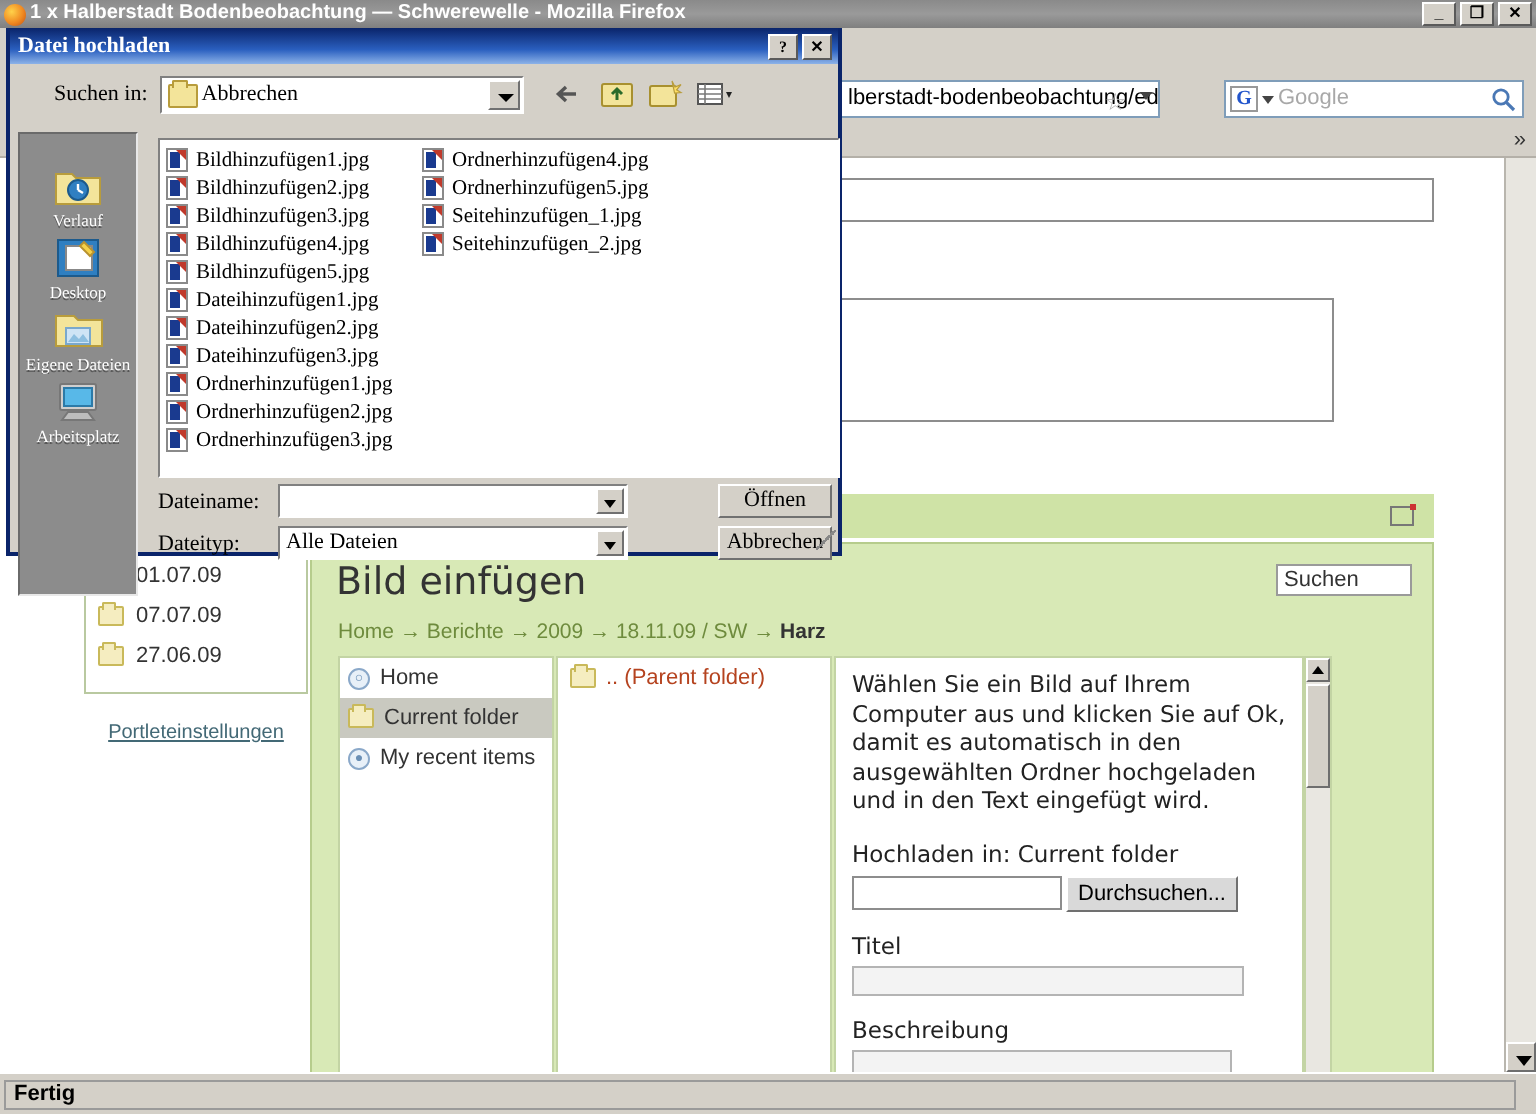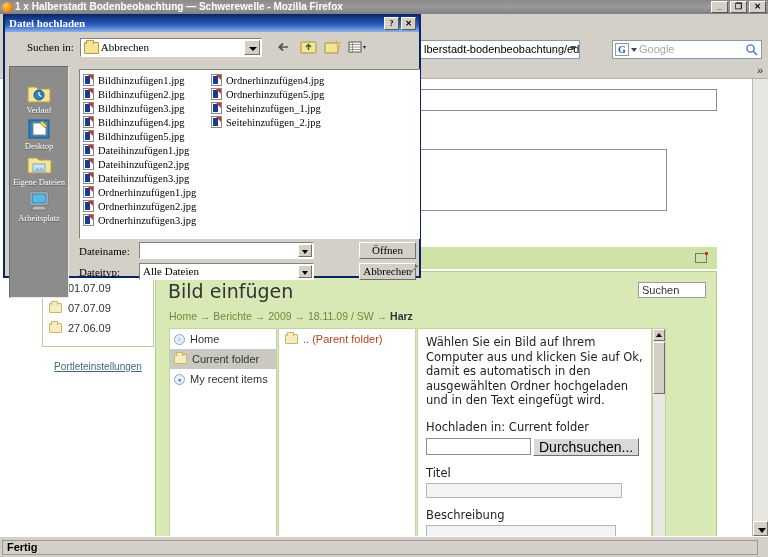--- a/index.html
+++ b/index.html
@@ -137,21 +137,21 @@
     background:#fff; border:1px solid #c3d4a4; padding:6px 8px; overflow:hidden; }
   .info-text { font-size:11.5px; color:#222; line-height:14.5px;
     font-family:"DejaVu Sans", sans-serif; }
   .info-upl { font-size:11.5px; color:#222; margin-top:12px;
     font-family:"DejaVu Sans", sans-serif; }
   .inp-row { margin-top:4px; display:flex; align-items:center; }
   .inp { width:105px; height:17px; background:#fff; border:1px solid #8d8d8d; }
   .browse-btn { height:18px; margin-left:2px; background:#d9d9d9;
     border-top:1px solid #fff; border-left:1px solid #fff;
     border-right:1px solid #707070; border-bottom:1px solid #707070;
-    font-size:14px; line-height:16px; padding:0 5px; }
+    font-size:11px; line-height:16px; padding:0 5px; }
   .lbl { font-size:11.5px; color:#222; margin-top:10px;
     font-family:"DejaVu Sans", sans-serif; }
   .inp-wide { margin-top:3px; width:196px; height:15px; background:#f3f3f3;
     border:1px solid #b4b4b4; }
   .ta { margin-top:3px; width:190px; height:56px; background:#f3f3f3;
     border:1px solid #b4b4b4; }
   .info-scroll { position:absolute; left:496px; top:56px; width:14px; height:265px;
     background:#e9e7e1; border:1px solid #c3d4a4; }
   .is-btn { position:absolute; left:0; width:12px; height:12px; background:#d4d0c8;
     border-top:1px solid #fff; border-left:1px solid #fff;

